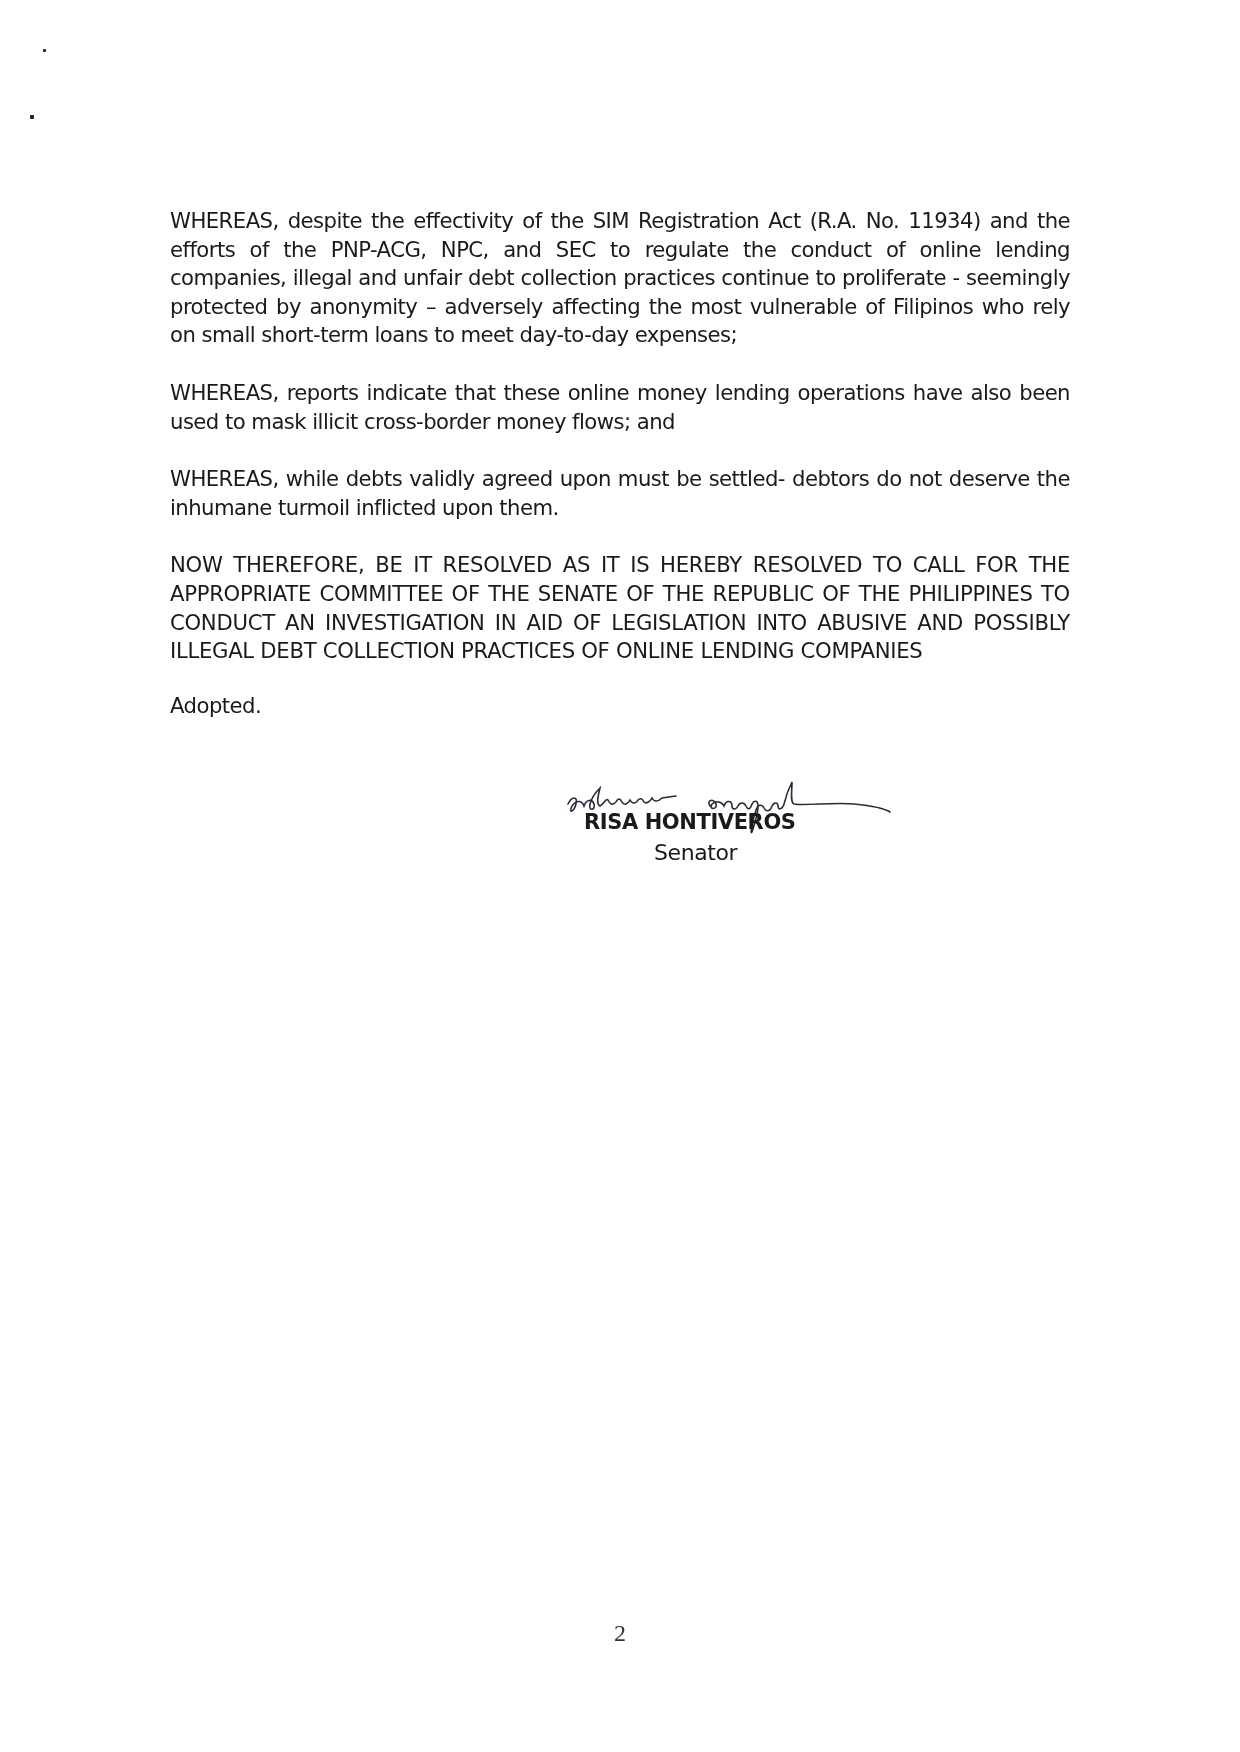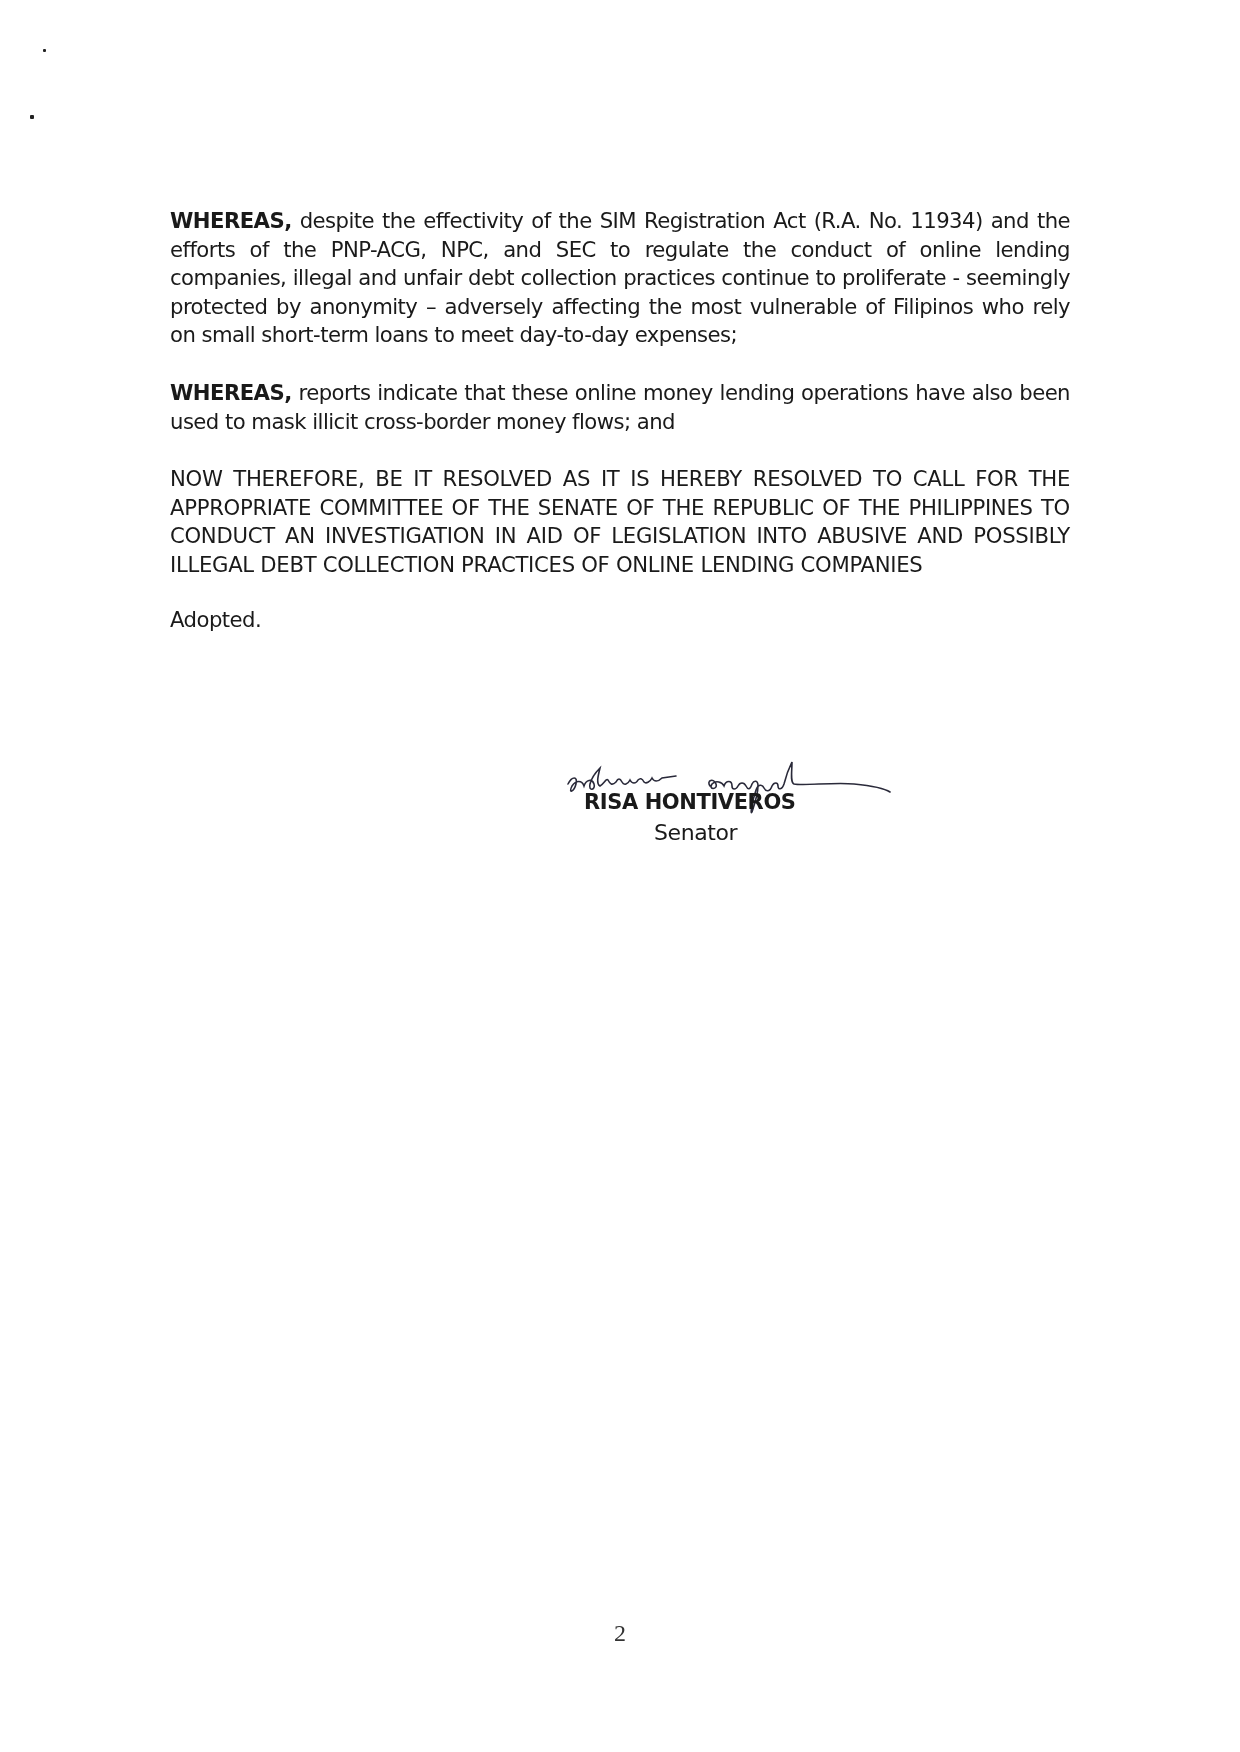--- a/index.html
+++ b/index.html
@@ -8,43 +8,44 @@
     font-family: "DejaVu Sans", "Liberation Sans", sans-serif; color:#1a1a1a;
   }
   .speck { position:absolute; background:#222; border-radius:1px; }
   .speck1 { left:43px; top:49px; width:3px; height:3px; }
   .speck2 { left:30px; top:115px; width:4px; height:4px; }
   .content {
     position:absolute; left:170px; top:207px; width:900px;
     font-size:21.2px; line-height:28.6px; letter-spacing:-0.55px;
   }
   .para { text-align:justify; margin:0 0 29px 0; }
-  .lead { font-weight:bold; }
+  .lead { font-weight:normal; }
   .resolved { font-weight:normal; text-align:justify; margin:0 0 26px 0; letter-spacing:-0.3px; }
   .adopted { margin:0; }
-  .sig-block { position:absolute; left:560px; top:756px; width:430px; height:100px; }
+  .sig-block { position:absolute; left:560px; top:776px; width:430px; height:100px; }
   .signature-svg { position:absolute; left:0; top:0; }
   .sig-name { position:absolute; left:24px; top:34px; font-weight:bold; font-size:21px; letter-spacing:-0.4px; }
   .sig-title { position:absolute; left:94px; top:64px; font-size:22px; letter-spacing:-0.4px; }
   .page-number {
     position:absolute; left:0; width:1240px; top:1620px; text-align:center;
     font-family: "Liberation Serif", "DejaVu Serif", serif; font-size:24px; color:#333;
   }
 </style>
 </head>
 <body>
 
 <div class="speck speck1"></div>
 <div class="speck speck2"></div>
 
 <div class="content">
   <p class="para"><span class="lead">WHEREAS,</span><span> despite the effectivity of the SIM Registration Act (R.A. No. 11934) and the efforts of the PNP-ACG, NPC, and SEC to regulate the conduct of online lending companies, illegal and unfair debt collection practices continue to proliferate - seemingly protected by anonymity – adversely affecting the most vulnerable of Filipinos who rely on small short-term loans to meet day-to-day expenses;</span></p>
 
   <p class="para"><span class="lead">WHEREAS,</span><span> reports indicate that these online money lending operations have also been used to mask illicit cross-border money flows; and</span></p>
 
+  <p class="para"><span class="lead">WHEREAS,</span><span> while debts validly agreed upon must be settled- debtors do not deserve the inhumane turmoil inflicted upon them.</span></p>
 
   <p class="resolved">NOW THEREFORE, BE IT RESOLVED AS IT IS HEREBY RESOLVED TO CALL FOR THE APPROPRIATE COMMITTEE OF THE SENATE OF THE REPUBLIC OF THE PHILIPPINES TO CONDUCT AN INVESTIGATION IN AID OF LEGISLATION INTO ABUSIVE AND POSSIBLY ILLEGAL DEBT COLLECTION PRACTICES OF ONLINE LENDING COMPANIES</p>
 
   <p class="adopted">Adopted.</p>
 </div>
 
 <div class="sig-block">
   <svg class="signature-svg" width="430" height="70" viewBox="0 0 430 70">
     <path d="M8 28 c4 -8 10 -8 8 0 c-2 8 -8 10 -4 2 c4 -6 10 -6 12 0 c2 -6 8 -8 10 -2 c2 6 -6 8 -4 0 c2 -8 8 -14 10 -16 c-2 8 -4 16 0 18 c4 -2 6 -8 8 -6 c2 4 4 6 8 2 c2 -4 4 -4 6 0 c2 4 6 2 8 -2 c2 4 6 4 8 0 c2 -2 4 -2 6 2 c2 2 6 0 8 -4 c2 4 6 4 10 0 l14 -2" fill="none" stroke="#2a2a3a" stroke-width="1.6" stroke-linecap="round"></path>
     <path d="M150 30 c-4 -6 4 -8 6 -2 c2 6 -8 6 -4 0 c4 -4 10 -2 12 2 c2 -6 8 -6 8 0 c0 4 4 4 6 0 c2 -4 6 -4 8 0 c2 4 4 4 6 -2 c2 -4 6 -4 6 2 c0 8 -4 20 -6 26 c-2 4 0 -10 4 -22 c2 -6 6 -6 8 -2 c2 4 6 4 8 -2 c2 -4 6 -4 6 0 c0 4 4 4 6 -2 c2 -8 6 -18 8 -22 c0 10 -2 20 2 22 c10 2 40 -2 60 0 c20 2 30 4 36 8" fill="none" stroke="#2a2a3a" stroke-width="1.6" stroke-linecap="round"></path>

